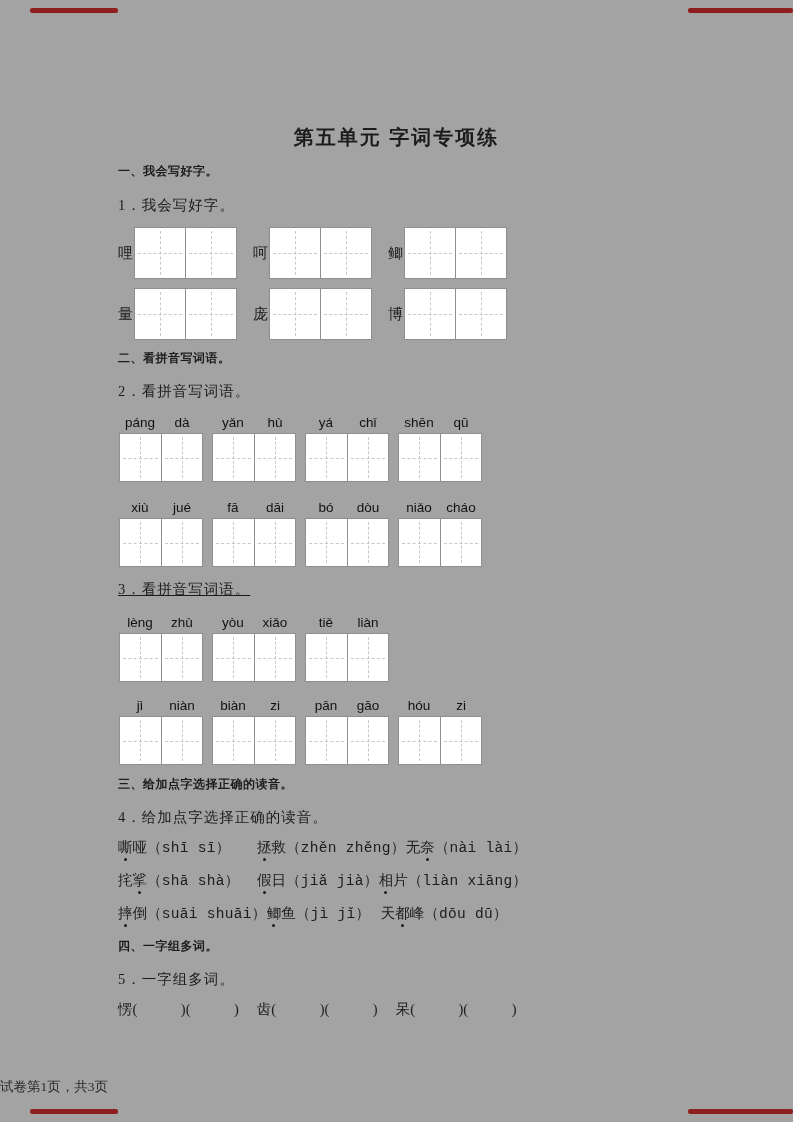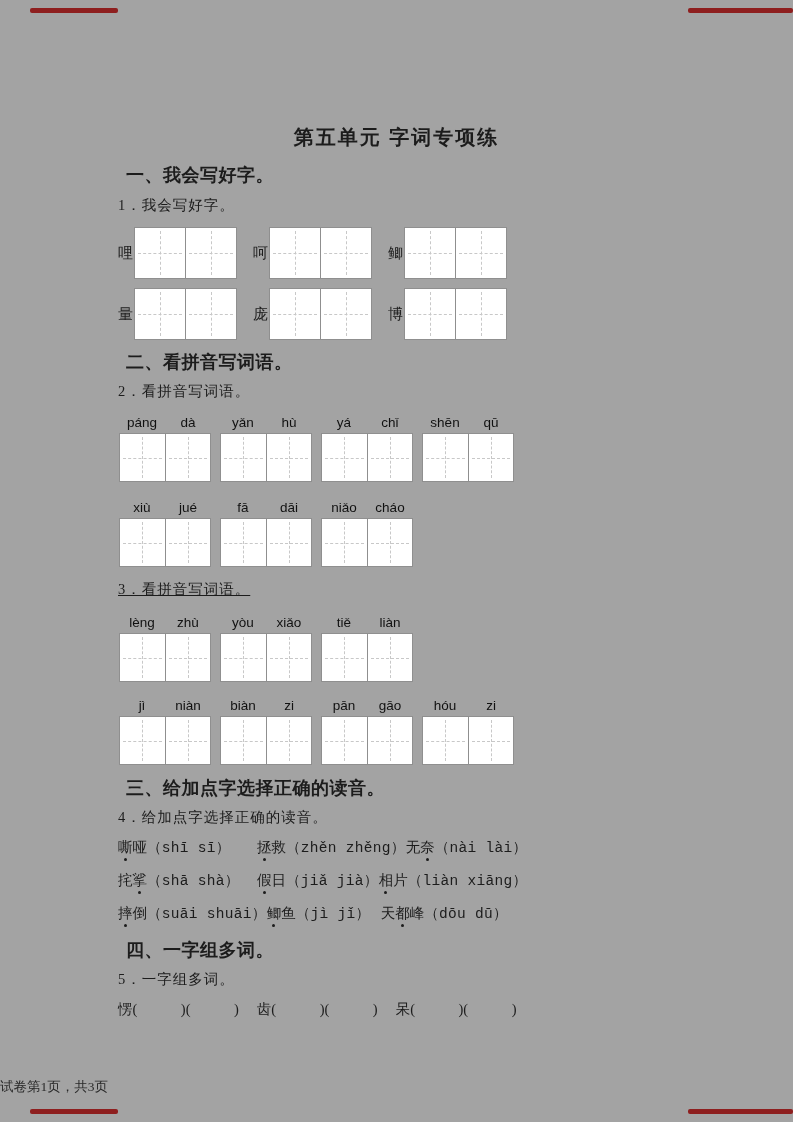--- a/index.html
+++ b/index.html
@@ -9,43 +9,43 @@
   
   .crop-mark{position:absolute;height:5px;border-radius:2px;}
   .crop-tl{left:30px;top:8px;width:88px;}
   .crop-tr{left:688px;top:8px;width:105px;}
   .crop-bl{left:30px;top:1109px;width:88px;}
   .crop-br{left:688px;top:1109px;width:105px;}
 
   .page-title{position:absolute;top:124px;left:0;width:100%;text-align:center;
               font-family:"Liberation Sans",sans-serif;font-weight:bold;font-size:20px;letter-spacing:2px;}
 
-  .sec-h{position:absolute;left:126px;font-family:"Liberation Sans",sans-serif;font-weight:bold;
-         font-size:18px;letter-spacing:0.5px;}
+  .sec-h{position:absolute;left:118px;font-family:"Liberation Sans",sans-serif;font-weight:bold;
+         font-size:12px;letter-spacing:0.5px;}
   .sec1-h{top:163px;} .sec2-h{top:350px;} .sec3-h{top:776px;} .sec4-h{top:938px;}
 
   .item-label{position:absolute;left:118px;font-size:14.5px;letter-spacing:1px;}
   .item1{top:196px;} .item2{top:382px;} .item3{top:580px;text-decoration:underline;} .item4{top:808px;} .item5{top:970px;}
 
   
   .tian-grid{display:flex;border:1px solid #8f8f8f;background:#fff;}
   .tian-grid .cell{position:relative;width:50px;height:50px;}
   .tian-grid .cell + .cell{border-left:1px solid #8f8f8f;}
   .tian-grid .cell::before{content:"";position:absolute;top:3px;bottom:3px;left:50%;border-left:1px dashed #c8c8c8;}
   .tian-grid .cell::after{content:"";position:absolute;left:3px;right:3px;top:50%;border-top:1px dashed #c8c8c8;}
 
   .wg-row{position:absolute;left:118px;display:flex;gap:16px;}
   .wg-row1{top:227px;} .wg-row2{top:288px;}
   .wg-group{display:flex;align-items:center;}
   .wg-label{font-size:15px;width:16px;flex:0 0 16px;}
 
   
   .py-row{position:absolute;left:119px;display:flex;gap:9px;}
   .py-rowA{top:415px;} .py-rowB{top:500px;} .py-rowC{top:615px;} .py-rowD{top:698px;}
-  .py-group{width:92px;}
+  .py-group{width:84px;}
   .py-labels{display:flex;margin-bottom:3px;font-family:"Liberation Sans",sans-serif;font-size:13.5px;color:#111;}
   .py-labels span{flex:1;text-align:center;}
   .tian-grid.py .cell{width:45px;height:47px;}
 
   
   .read-line{position:absolute;left:118px;display:grid;font-size:14.5px;
              grid-template-columns:minmax(139px,max-content) minmax(114px,max-content) max-content;font-family:Liberation Mono, monospace;}
   .rline1{top:838px;} .rline2{top:871px;} .rline3{top:904px;}
   .ch{position:relative;display:inline-block;}
   .ch.dot::after{content:"";position:absolute;left:50%;bottom:-4px;width:3px;height:3px;
@@ -183,20 +183,30 @@
           <span>fā</span>
           <span>dāi</span>
         </div>
       <div class="tian-grid py">
           <div class="cell"></div>
           <div class="cell"></div>
         </div>
     </div>
     <div class="py-group">
       <div class="py-labels">
+          <span>bó</span>
+          <span>dòu</span>
+        </div>
+      <div class="tian-grid py">
+          <div class="cell"></div>
+          <div class="cell"></div>
+        </div>
+    </div>
+    <div class="py-group">
+      <div class="py-labels">
           <span>niǎo</span>
           <span>cháo</span>
         </div>
       <div class="tian-grid py">
           <div class="cell"></div>
           <div class="cell"></div>
         </div>
     </div>
   </div>
 

